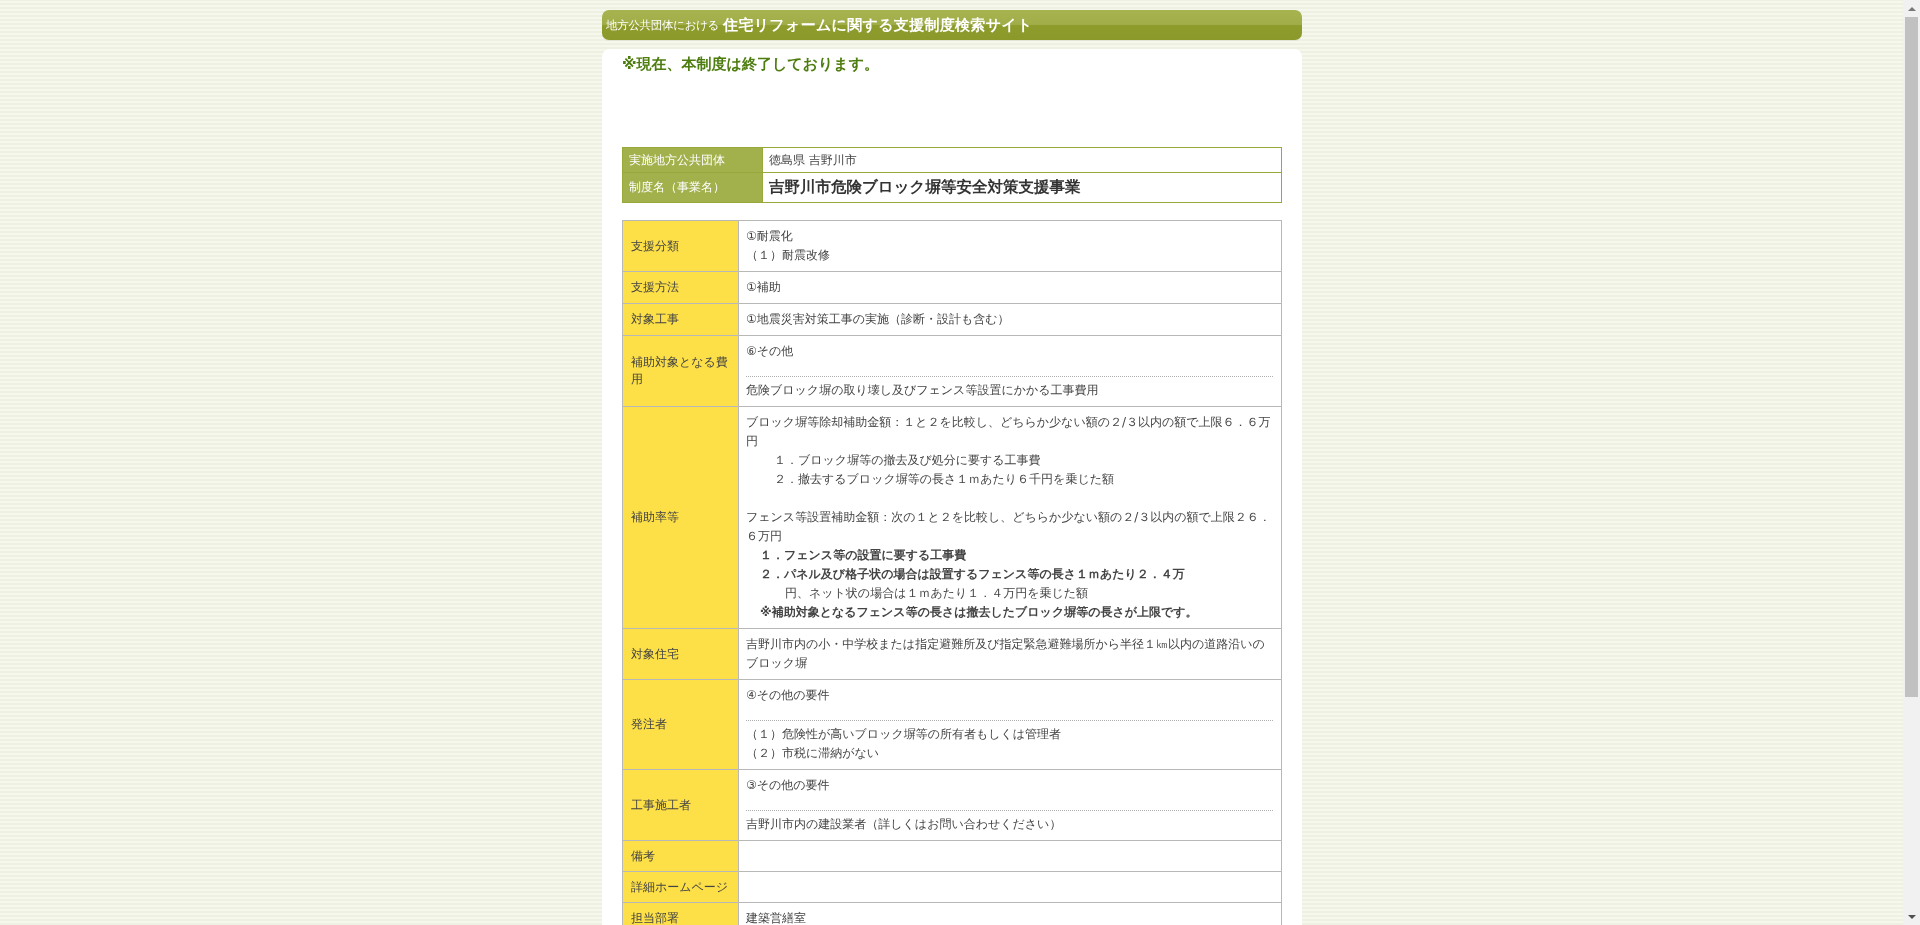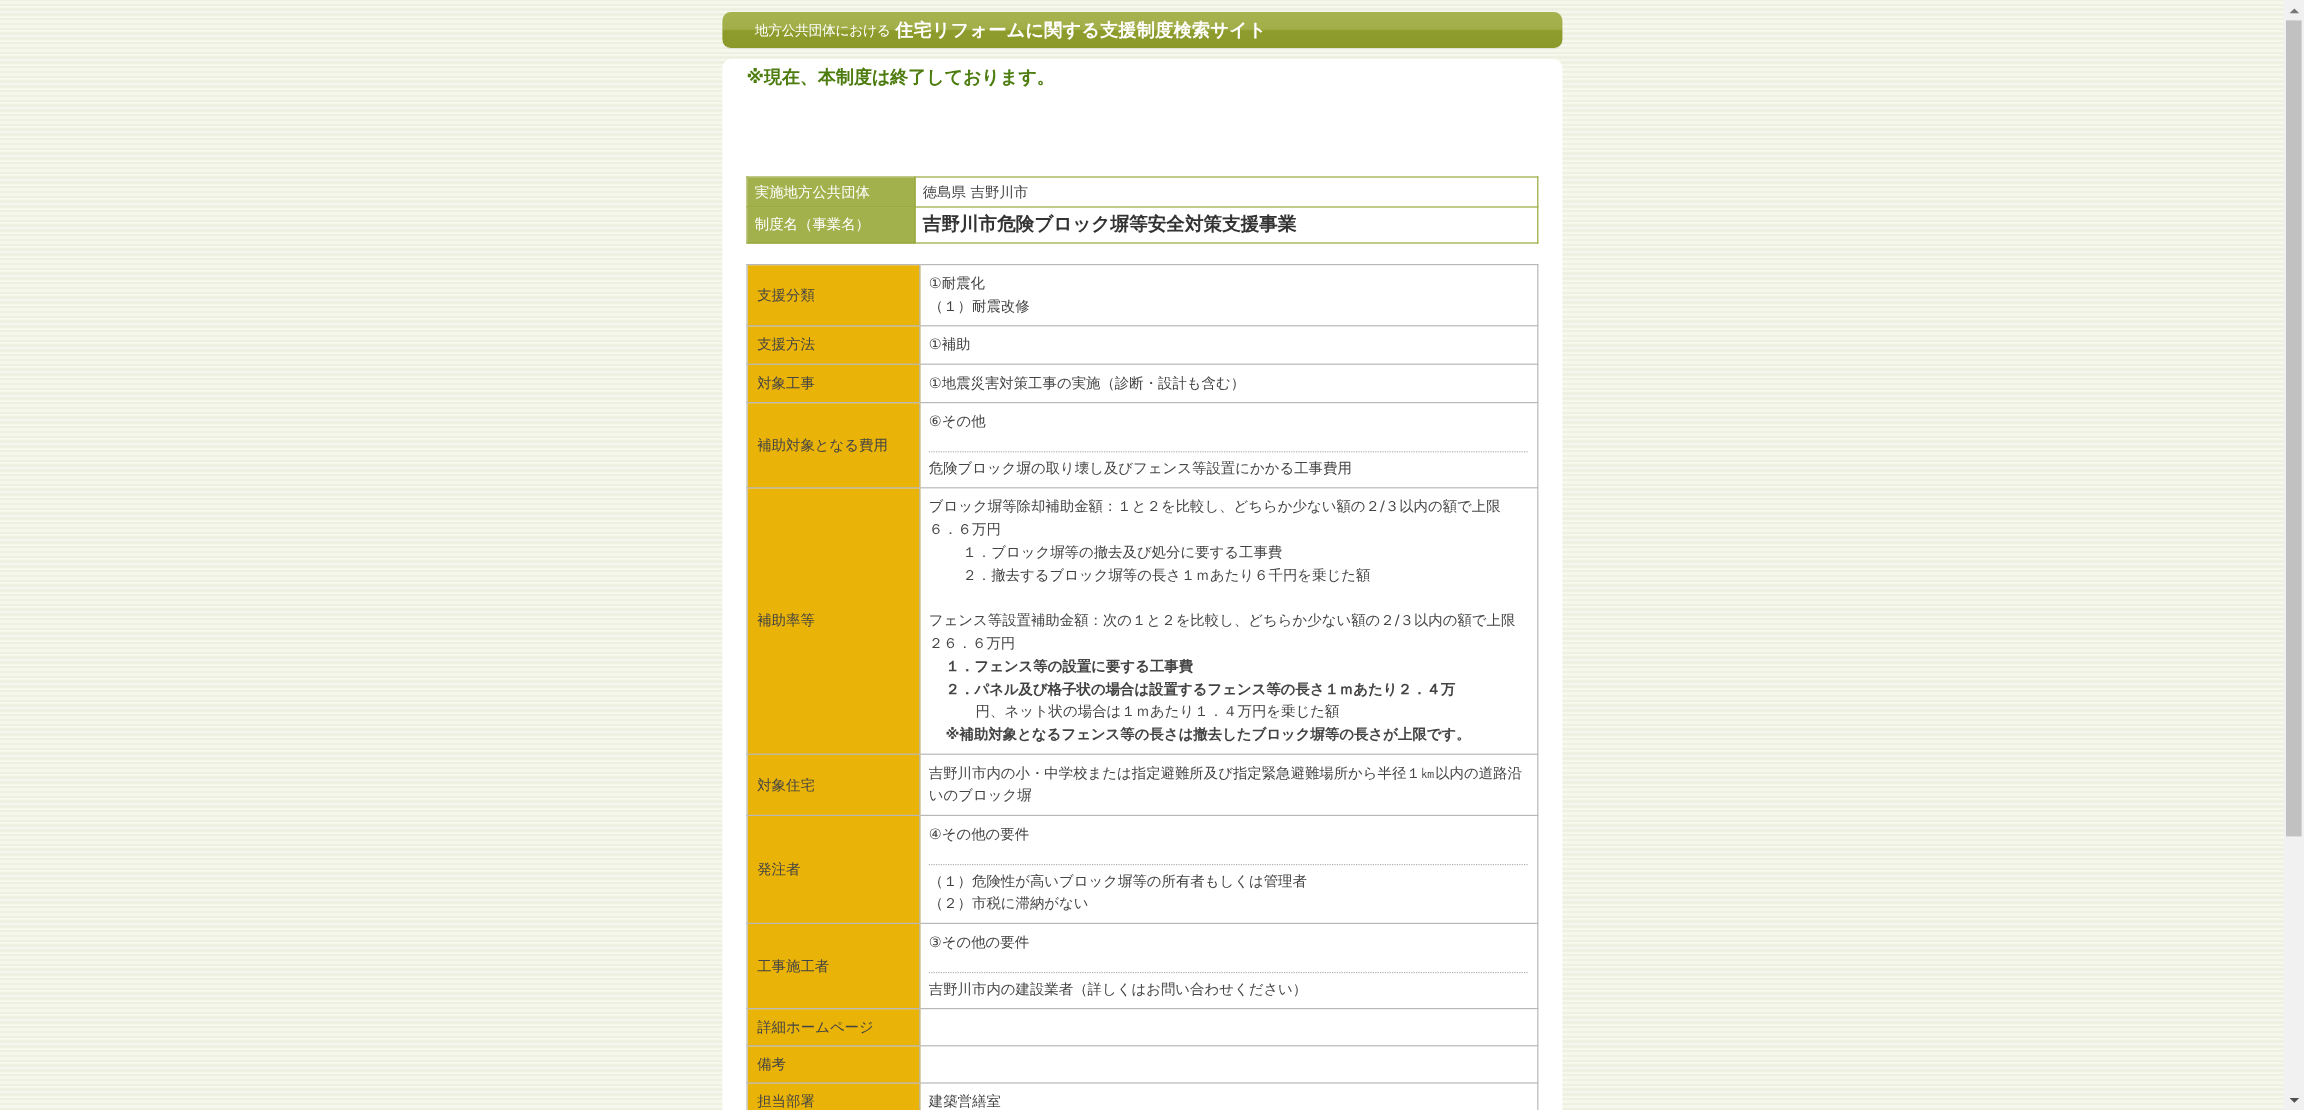--- a/index.html
+++ b/index.html
@@ -18,21 +18,21 @@
     width: 700px;
   }
   .site-header {
     position: absolute;
     left: 0; top: 10px;
     width: 700px; height: 30px;
     border-radius: 7px;
     background: linear-gradient(#a6b34f 0%, #a1ae48 48%, #8d9c2b 52%, #8a992a 100%);
     color: #fff;
     display: flex; align-items: center;
-    padding-left: 27px;
+    padding-left: 4px;
     box-shadow: 0 1px 0 rgba(0,0,0,0.05);
   }
   .site-header .pre { font-size: 11.5px; margin-right: 4px; letter-spacing: -0.3px; }
   .site-header .main { font-size: 15px; font-weight: bold; letter-spacing: 0.3px; }
   .panel {
     position: absolute;
     left: 0; top: 49px;
     width: 700px;
     height: 900px;
     background: #fff;
@@ -84,22 +84,22 @@
     left: 20px; top: 171px;
     width: 660px;
   }
   .detail td {
     border: 1px solid #b8b8b8;
     font-size: 12px;
     color: #444;
     vertical-align: middle;
   }
   .detail td.lbl {
-    background: #eab308;
-    width: 144px;
+    background: #fde047;
+    width: 116px;
     padding: 0 8px;
   }
   .detail td.val {
     padding: 6px 8px 6px 7px;
     line-height: 19px;
   }
   .val .sub {
     border-top: 1px dotted #b0b0b0;
     margin-top: 15px;
     padding-top: 4px;
@@ -208,25 +208,25 @@
         </td>
       </tr>
       <tr style="height:58px">
         <td class="lbl">工事施工者</td>
         <td class="val">
           <div>③その他の要件</div>
           <div class="sub">吉野川市内の建設業者（詳しくはお問い合わせください）</div>
         </td>
       </tr>
       <tr style="height:31px">
+        <td class="lbl">備考</td>
+        <td class="val"></td>
+      </tr>
+      <tr style="height:31px">
         <td class="lbl">詳細ホームページ</td>
-        <td class="val"></td>
-      </tr>
-      <tr style="height:31px">
-        <td class="lbl">備考</td>
         <td class="val"></td>
       </tr>
       <tr style="height:32px">
         <td class="lbl">担当部署</td>
         <td class="val">建築営繕室</td>
       </tr>
       <tr style="height:32px">
         <td class="lbl">お問合せ先</td>
         <td class="val">0883-22-2224</td>
       </tr>

